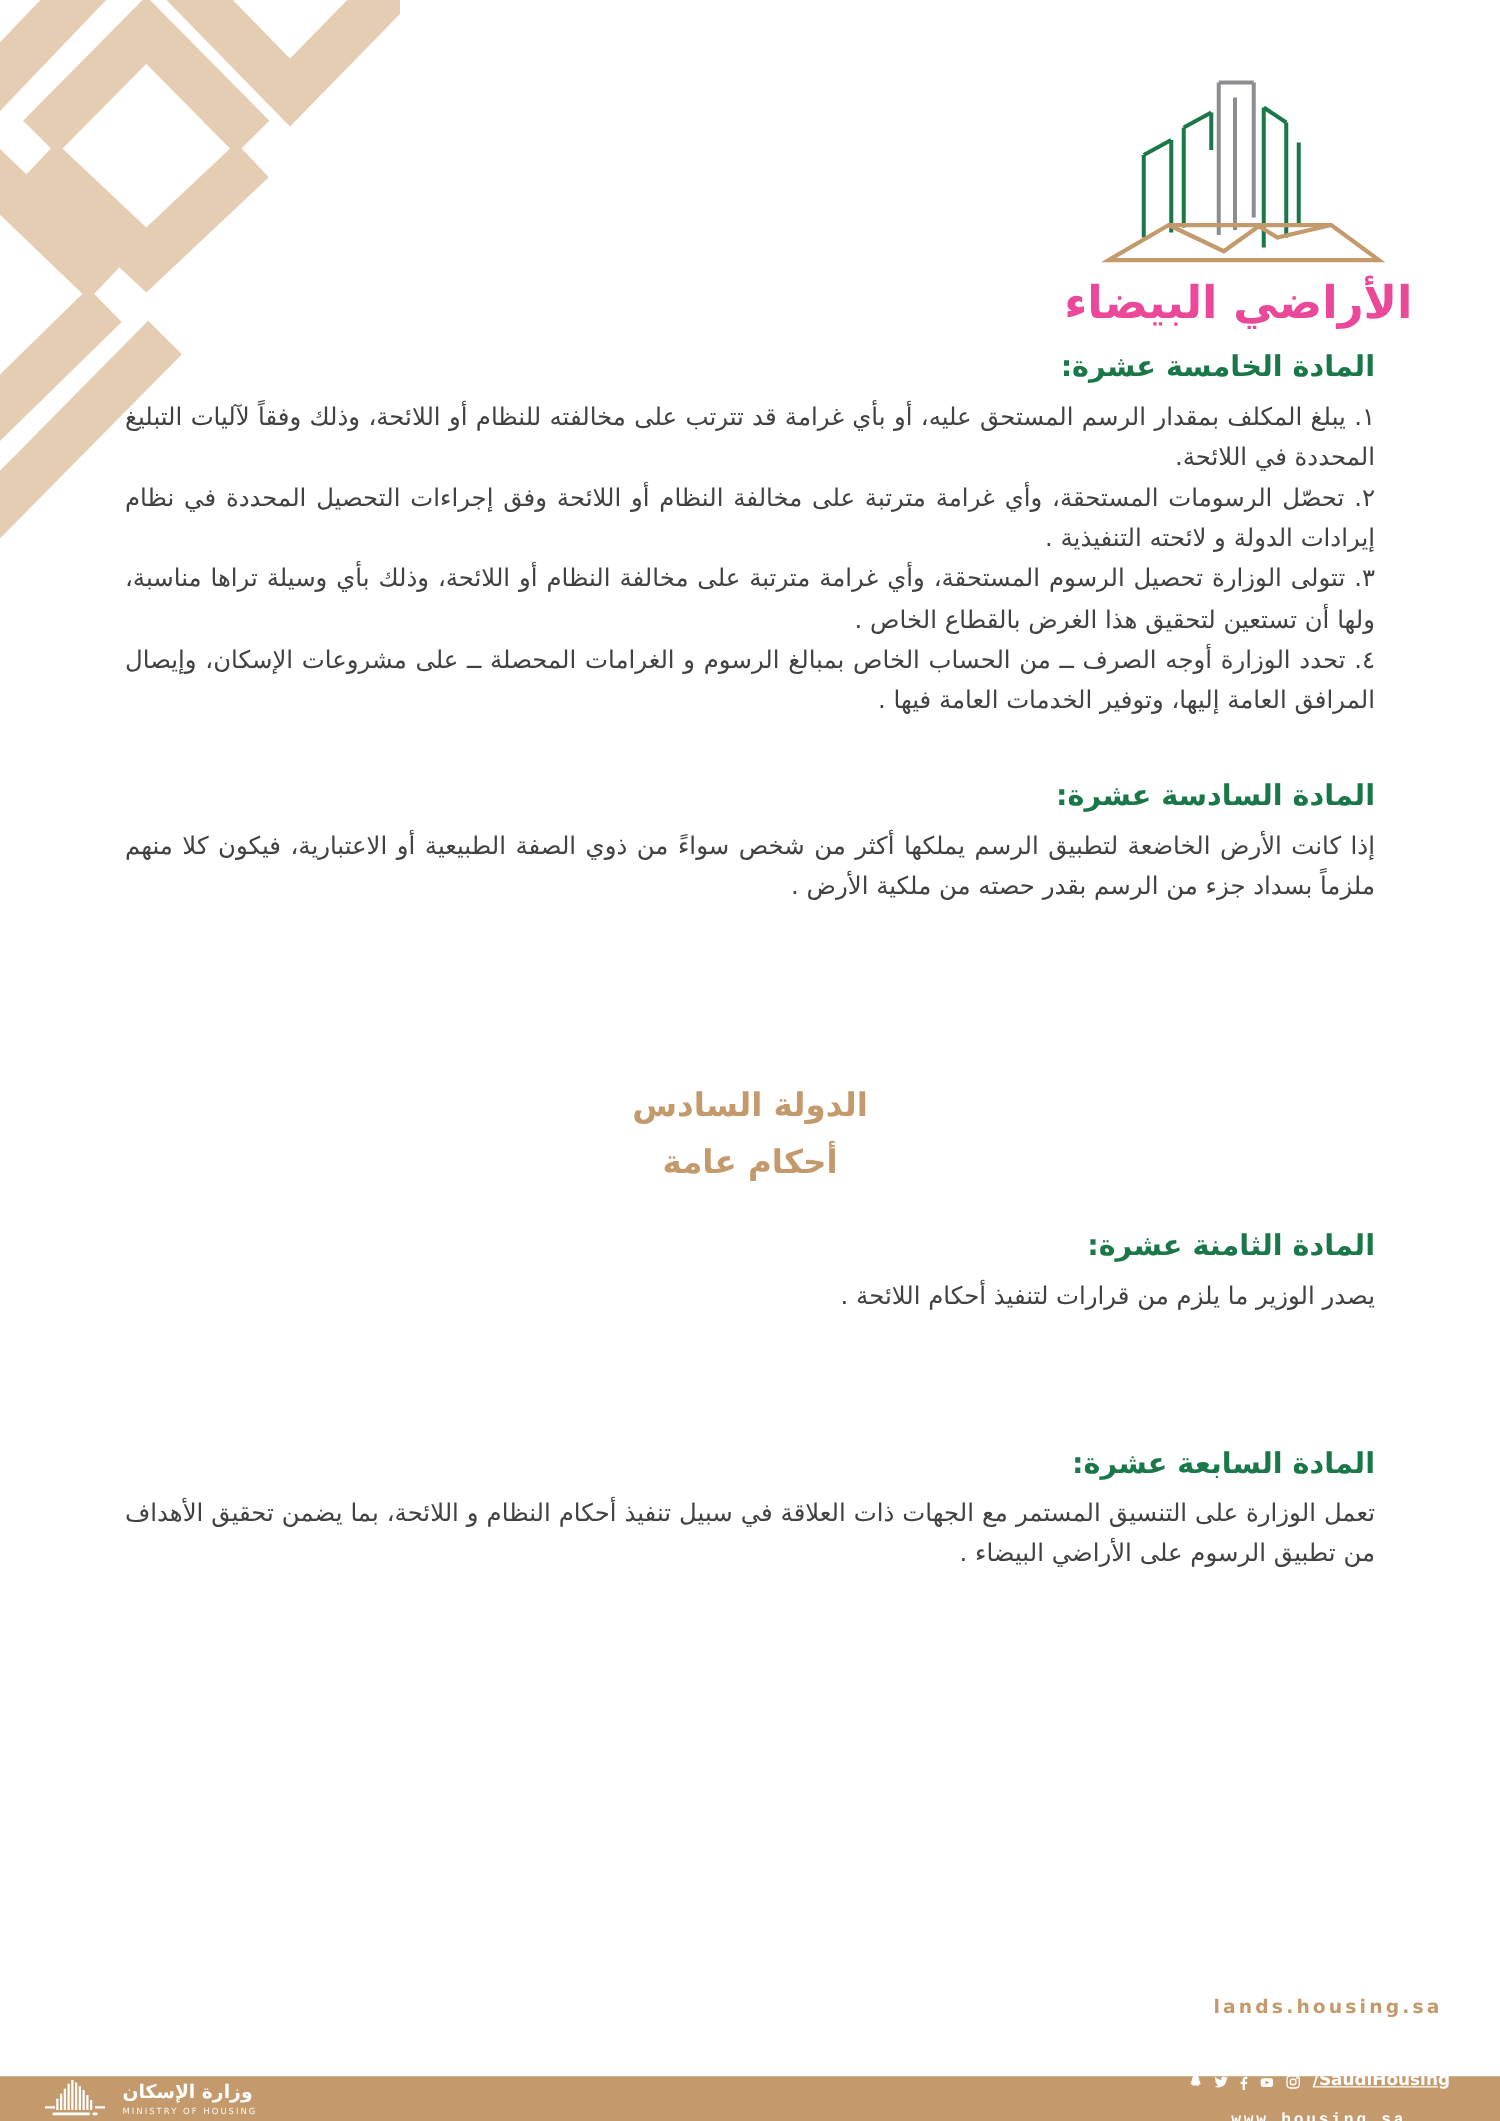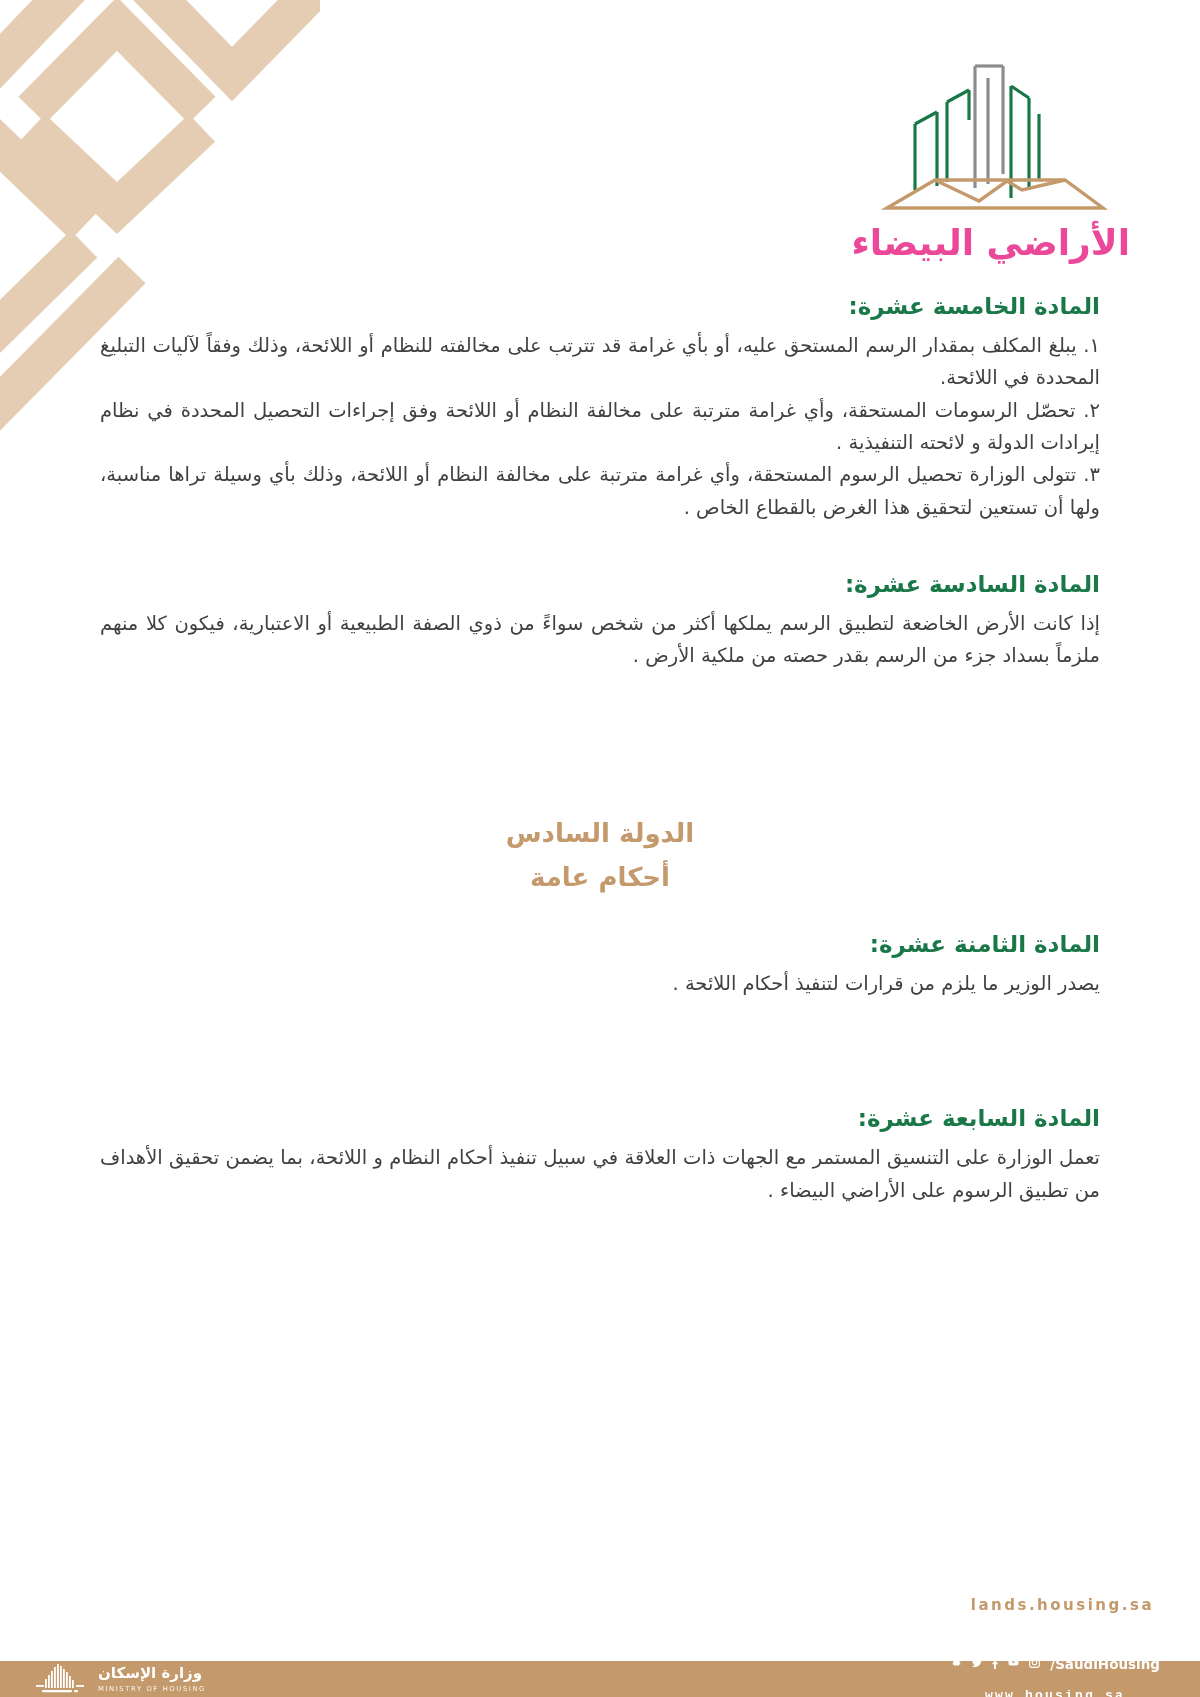--- a/index.html
+++ b/index.html
@@ -14,21 +14,21 @@
 
   
   .brand { position:absolute; top:58px; right:70px; width:270px; text-align:center; }
   .brand-title {
     direction:rtl; font-size:36px; font-weight:bold; color:#ec4899;
     letter-spacing:0; margin-top:4px; white-space:nowrap;
   }
 
   
   .content {
-    position:absolute; top:292px; right:100px; left:100px;
+    position:absolute; top:280px; right:100px; left:100px;
     direction:rtl; text-align:justify;
     color:#414042; font-size:19.5px; line-height:1.66;
   }
   .article-heading {
     color:#1a7848; font-size:23px; font-weight:bold;
     margin:0 0 8px 0; text-align:right; line-height:1.3;
   }
   .article p { margin:0; }
   .article { margin-bottom:0; }
   .mt-16 { margin-top:46px; }
@@ -48,21 +48,21 @@
     position:absolute; left:0; right:0; bottom:0; height:36px;
     background:#c49a6c; color:#ffffff;
     display:flex; align-items:center; justify-content:space-between;
     padding:0 40px 0 34px;
   }
   .ministry { display:flex; align-items:center; gap:12px; }
   .ministry-names { display:flex; flex-direction:column; align-items:flex-start; }
   .ministry-ar { direction:rtl; font-size:15px; font-weight:bold; line-height:1.1; }
   .ministry-en { font-size:6.8px; letter-spacing:1.6px; margin-top:3px; opacity:.9; }
   .social { display:flex; flex-direction:column; align-items:center; gap:1px; }
-  .social-row { display:flex; align-items:flex-start; gap:7px; }
+  .social-row { display:flex; align-items:flex-end; gap:7px;text-decoration:underline; }
   .social-row svg { display:block; }
   .social-handle { font-size:13.5px; font-weight:bold; margin-left:2px; }
   .website { font-size:13px; font-weight:bold; letter-spacing:2.2px; margin-top:15px;font-family:Liberation Mono, monospace; }
 </style>
 </head>
 <body>
 
 <svg class="corner-pattern" width="320" height="440" viewBox="0 0 320 440" aria-hidden="true">
   <g stroke="#e5cdb3" stroke-width="38" fill="none">
     <path d="M -14 76 L 72 -14"></path>
@@ -103,20 +103,21 @@
   <div class="brand-title">الأراضي البيضاء</div>
 </div>
 
 <div class="content">
 
   <div class="article">
     <h2 class="article-heading">المادة الخامسة عشرة:</h2>
     <p>١. يبلغ المكلف بمقدار الرسم المستحق عليه، أو بأي غرامة قد تترتب على مخالفته للنظام أو اللائحة، وذلك وفقاً  لآليات التبليغ المحددة في اللائحة.</p>
     <p>٢. تحصّل الرسومات المستحقة، وأي غرامة مترتبة على مخالفة النظام أو اللائحة وفق إجراءات التحصيل المحددة في نظام إيرادات الدولة و لائحته التنفيذية .</p>
     <p>٣. تتولى الوزارة تحصيل الرسوم المستحقة، وأي غرامة مترتبة على مخالفة النظام أو اللائحة، وذلك بأي وسيلة تراها مناسبة، ولها أن تستعين لتحقيق هذا الغرض بالقطاع الخاص .</p>
+    <p>٤. تحدد الوزارة أوجه الصرف ــ من الحساب الخاص بمبالغ الرسوم و الغرامات المحصلة ــ على مشروعات الإسكان، وإيصال المرافق العامة إليها، وتوفير الخدمات العامة فيها .</p>
   </div>
 
   <div class="article mt-16">
     <h2 class="article-heading">المادة السادسة عشرة:</h2>
     <p>إذا كانت الأرض الخاضعة لتطبيق الرسم يملكها أكثر من شخص سواءً من ذوي الصفة الطبيعية أو الاعتبارية، فيكون كلا منهم ملزماً بسداد جزء من الرسم بقدر حصته من ملكية الأرض .</p>
   </div>
 
   <div class="chapter">
     <div>الدولة السادس</div>
     <div>أحكام عامة</div>

